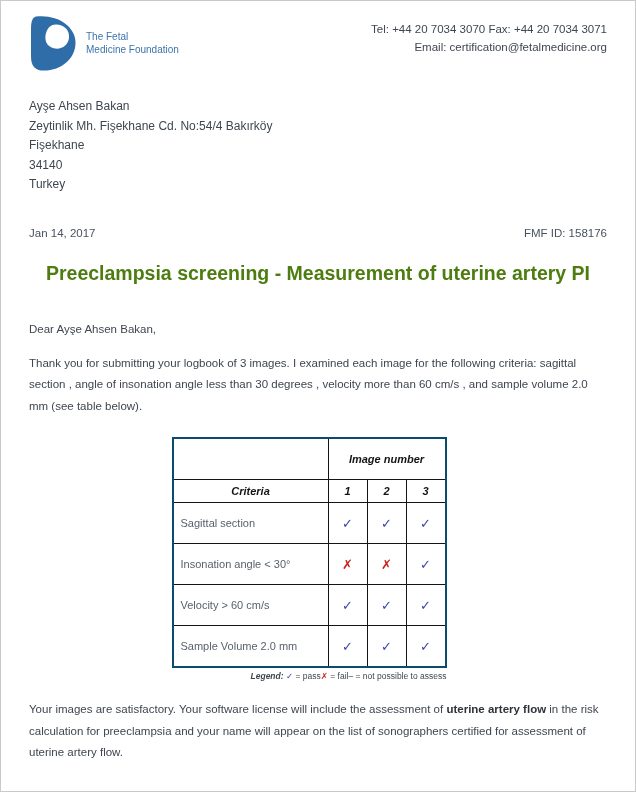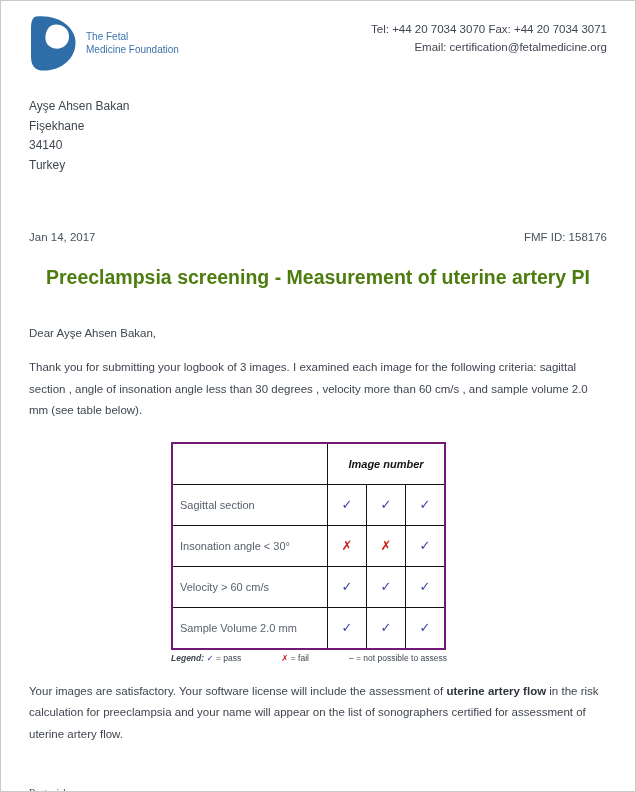--- a/index.html
+++ b/index.html
@@ -12,41 +12,41 @@
   }
   
   .header{display:flex;justify-content:space-between;padding-top:14px;gap:35px;}
   .logo-group{display:flex;gap:9px;}
   .logo-mark{width:48px;height:57px;flex:0 0 auto;}
   .brand-text{font-size:10px;line-height:1.3;color:#3c74ad;padding-top:15px;}
   .contact{text-align:right;font-size:11.5px;line-height:18px;color:#3f4650;padding-top:5px;}
   
   .recipient{margin-top:25px;font-size:12px;line-height:19.5px;}
   
-  .meta-row{margin-top:56px;display:flex;justify-content:space-between;
+  .meta-row{margin-top:32px;display:flex;justify-content:space-between;
     font-size:11.5px;color:#47525e;}
   
   .title{margin:20px auto 0;max-width:560px;text-align:center;
     font-size:19.5px;line-height:28px;font-weight:bold;color:#4d7c0f;}
   
   .salutation{margin-top:36px;font-size:11.5px;}
   .para{margin-top:18px;font-size:11.5px;line-height:21.5px;}
   .para b{color:#2e333a;}
   
   .table-wrap{width:fit-content;margin:20px auto 0;transform:translateX(-9px);}
-  table.criteria-table{border-collapse:collapse;border:2px solid #701a75;}
+  table.criteria-table{border-collapse:collapse;border:2px solid #0c4a6e;}
   .criteria-table td{border:1px solid #141414;font-size:11px;height:20px;}
   .cell-label{padding:10px 7px;color:#59616d;min-width:140px;}
   .cell-head{font-weight:bold;font-style:italic;text-align:center;color:#141414;font-size:12.5px;}
   .cell-mark{width:36px;text-align:center;}
   .mark{font-style:italic;font-weight:bold;font-size:13px;}
   .mark[data-result="pass"]{color:#3a41a8;}
   .mark[data-result="fail"]{color:#c8241c;}
   .legend{margin-top:3px;display:flex;justify-content:flex-end;
-    font-size:8.5px;color:#3f4650;width:100%;box-sizing:border-box;gap:40px;}
+    font-size:8.5px;color:#3f4650;width:100%;box-sizing:border-box;}
   .legend .lg-label{font-style:italic;font-weight:bold;}
   .lg-item{white-space:nowrap;}
   .lg-pass{color:#3a41a8;font-weight:bold;font-style:italic;}
   .lg-fail{color:#c8241c;font-weight:bold;}
   
   .closing{margin-top:42px;font-size:10px;font-family:Liberation Serif, serif;}
   .signature{margin-top:22px;font-size:11.5px;}
 </style>
 </head>
 <body>
@@ -67,20 +67,21 @@
       </span>
     </div>
     <div class="contact">
       <div>Tel: +44 20 7034 3070 Fax: +44 20 7034 3071</div>
       <div>Email: certification@fetalmedicine.org</div>
     </div>
   </div>
 
   <div class="recipient">
     <div>Ayşe Ahsen Bakan</div>
+    <div>Zeytinlik Mh. Fişekhane Cd. No:54/4 Bakırköy</div>
     <div>Fişekhane</div>
     <div>34140</div>
     <div>Turkey</div>
   </div>
 
   <div class="meta-row">
     <span>Jan 14, 2017</span>
     <span>FMF ID: 158176</span>
   </div>
 
@@ -89,20 +90,26 @@
   <div class="salutation">Dear Ayşe Ahsen Bakan,</div>
 
   <div class="para">Thank you for submitting your logbook of 3 images. I examined each image for the following criteria: sagittal section , angle of insonation angle less than 30 degrees , velocity more than 60 cm/s , and sample volume 2.0 mm (see table below).</div>
 
   <div class="table-wrap">
     <table class="criteria-table">
       <tbody>
           <tr>
         <td class="cell-label"></td>
         <td class="cell-head" colspan="3">Image number</td>
+      </tr>
+      <tr>
+        <td class="cell-head">Criteria</td>
+        <td class="cell-head cell-mark">1</td>
+        <td class="cell-head cell-mark">2</td>
+        <td class="cell-head cell-mark">3</td>
       </tr>
       <tr>
         <td class="cell-label">Sagittal section</td>
         <td class="cell-mark"><span class="mark" data-result="pass">✓</span></td>
         <td class="cell-mark"><span class="mark" data-result="pass">✓</span></td>
         <td class="cell-mark"><span class="mark" data-result="pass">✓</span></td>
       </tr>
       <tr>
         <td class="cell-label">Insonation angle &lt; 30°</td>
         <td class="cell-mark"><span class="mark" data-result="fail">✗</span></td>

